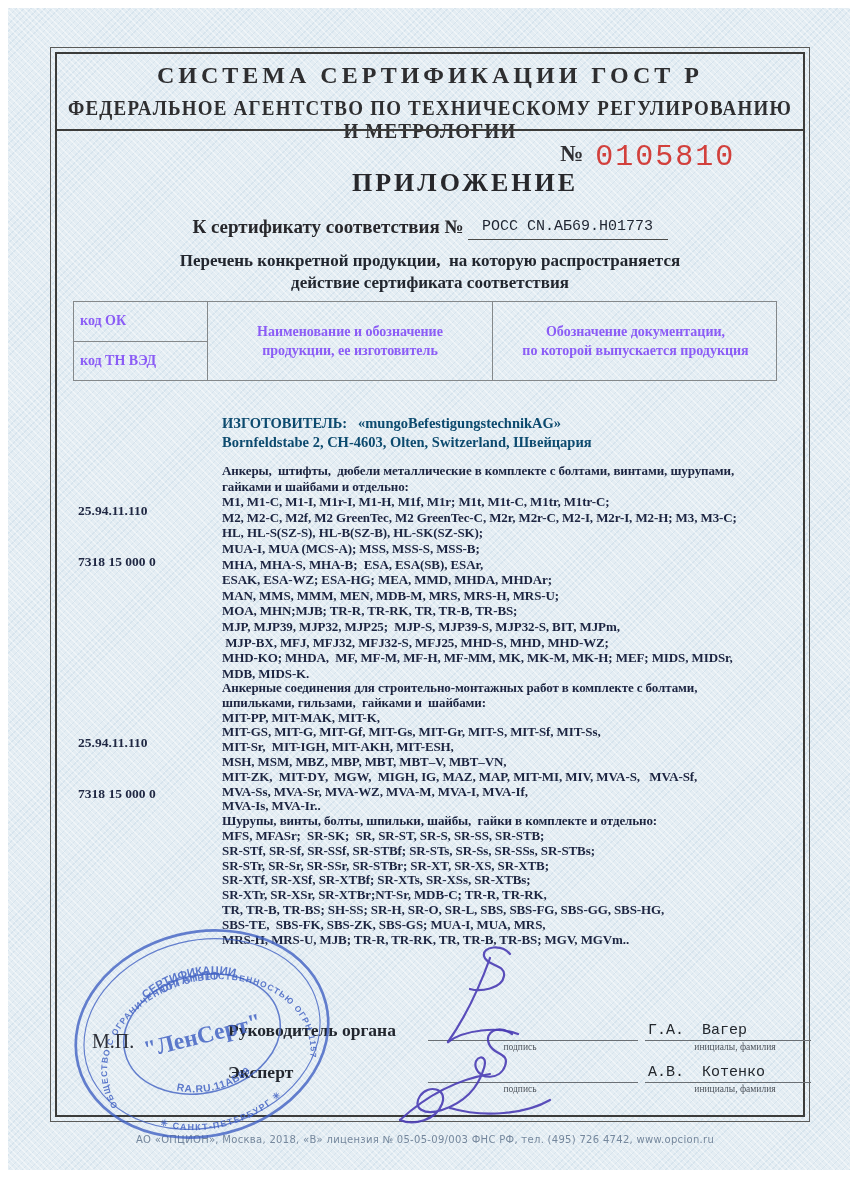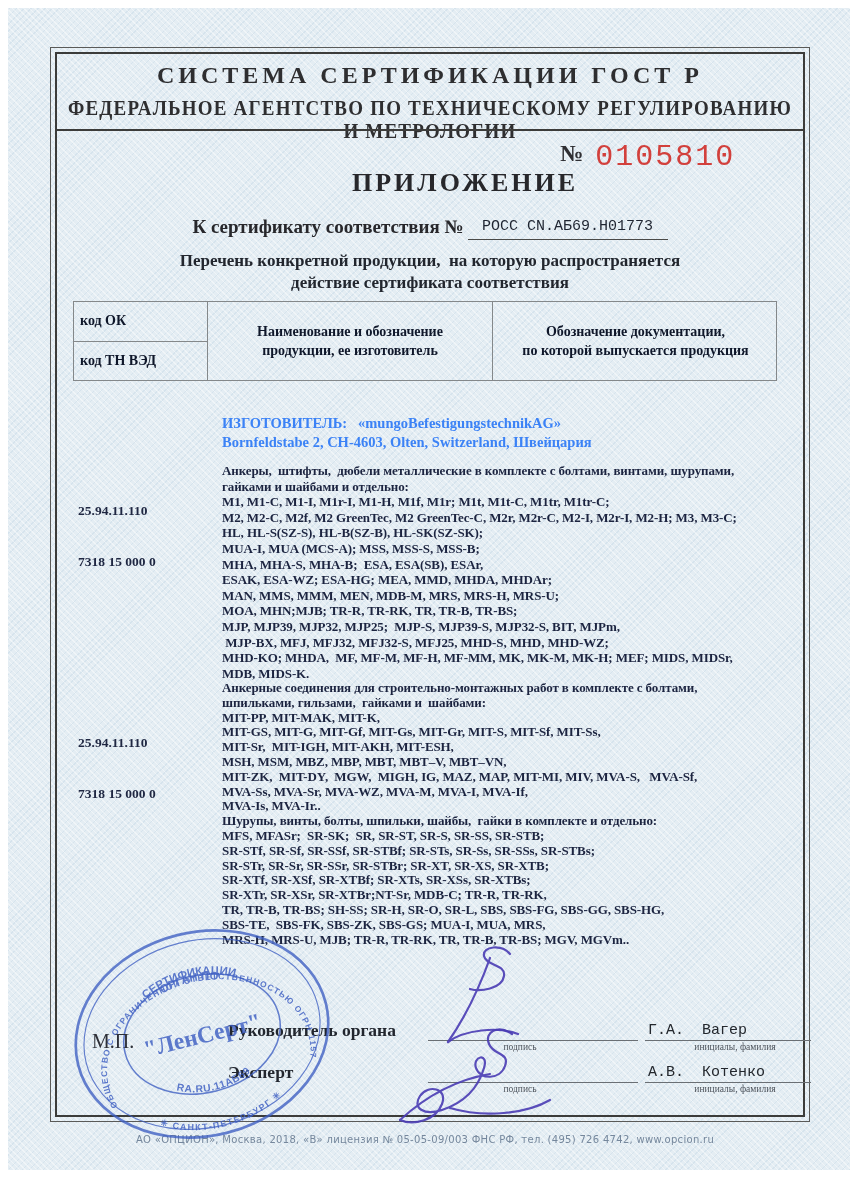--- a/index.html
+++ b/index.html
@@ -48,31 +48,31 @@
   .certref .val {
     font-family:"Liberation Mono", monospace; font-size:15px; color:#1e2430;
     display:inline-block; padding:0 4px 1px 4px; transform:translateY(-3px);margin-top:13px;
   }
 
   .subtitle { left:57px; top:250px; width:746px; text-align:center;
     font-size:17px; font-weight:bold; color:#22262e; line-height:22px; }
 
   .cert-table { left:73px; top:301px; width:704px; height:80px;
     border:1px solid #84888a; display:grid; grid-template-columns:134px 285px 285px;
-    color:#0f172a; font-weight:bold; font-size:14px; }
+    color:#8b5cf6; font-weight:bold; font-size:14px; }
   .cert-table .c1 { border-right:1px solid #84888a; display:flex; flex-direction:column; }
   .cert-table .c1 .cell { flex:1; display:flex; align-items:center; padding-left:6px; }
   .cert-table .c1 .cell:first-child { border-bottom:1px solid #84888a; }
   .cert-table .c2 { border-right:1px solid #84888a; }
   .cert-table .c2, .cert-table .c3 {
     display:flex; align-items:center; justify-content:center; text-align:center;
     white-space:pre-line; line-height:19px;
   }
 
-  .manufacturer { left:222px; top:414px; font-size:14.5px; font-weight:bold; color:#3b82f6; line-height:19px; }
+  .manufacturer { left:222px; top:414px; font-size:14.5px; font-weight:bold; color:#0c4a6e; line-height:19px; }
   .manufacturer .mline { white-space:pre; }
 
   .codes { font-size:13.5px; font-weight:bold; color:#1f2742; line-height:17px; white-space:pre; }
   .codes1 { left:78px; top:468px; }
   .codes2 { left:78px; top:700px; }
 
   .plines { color:#1c2440; font-weight:bold; }
   .block1 { left:222px; top:463px; width:575px; font-size:13px; line-height:15.6px; letter-spacing:-0.1px; }
   .block2 { left:222px; top:681px; width:575px; font-size:13px; line-height:14.8px; letter-spacing:-0.1px; }
   .pline { white-space:pre; }

